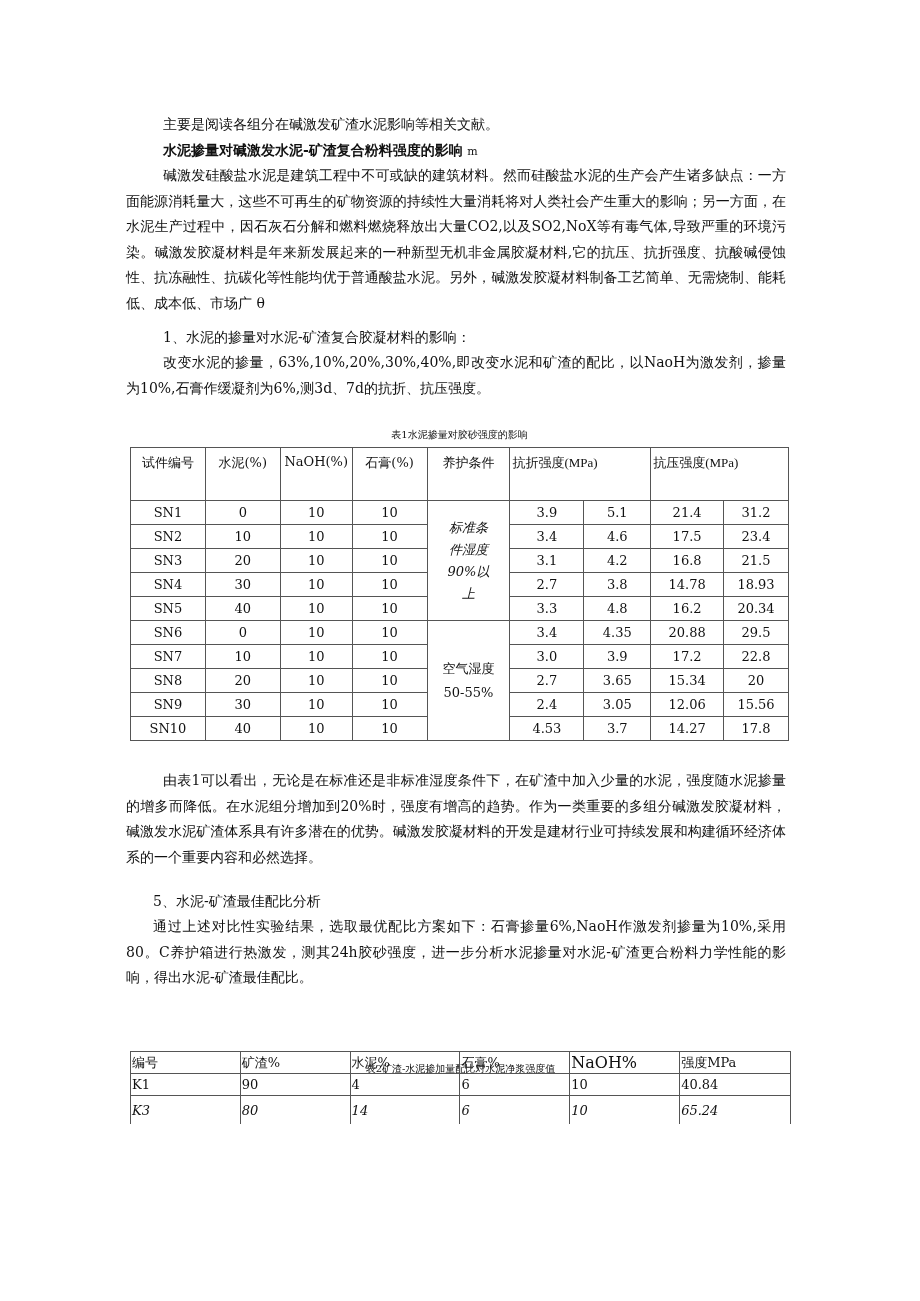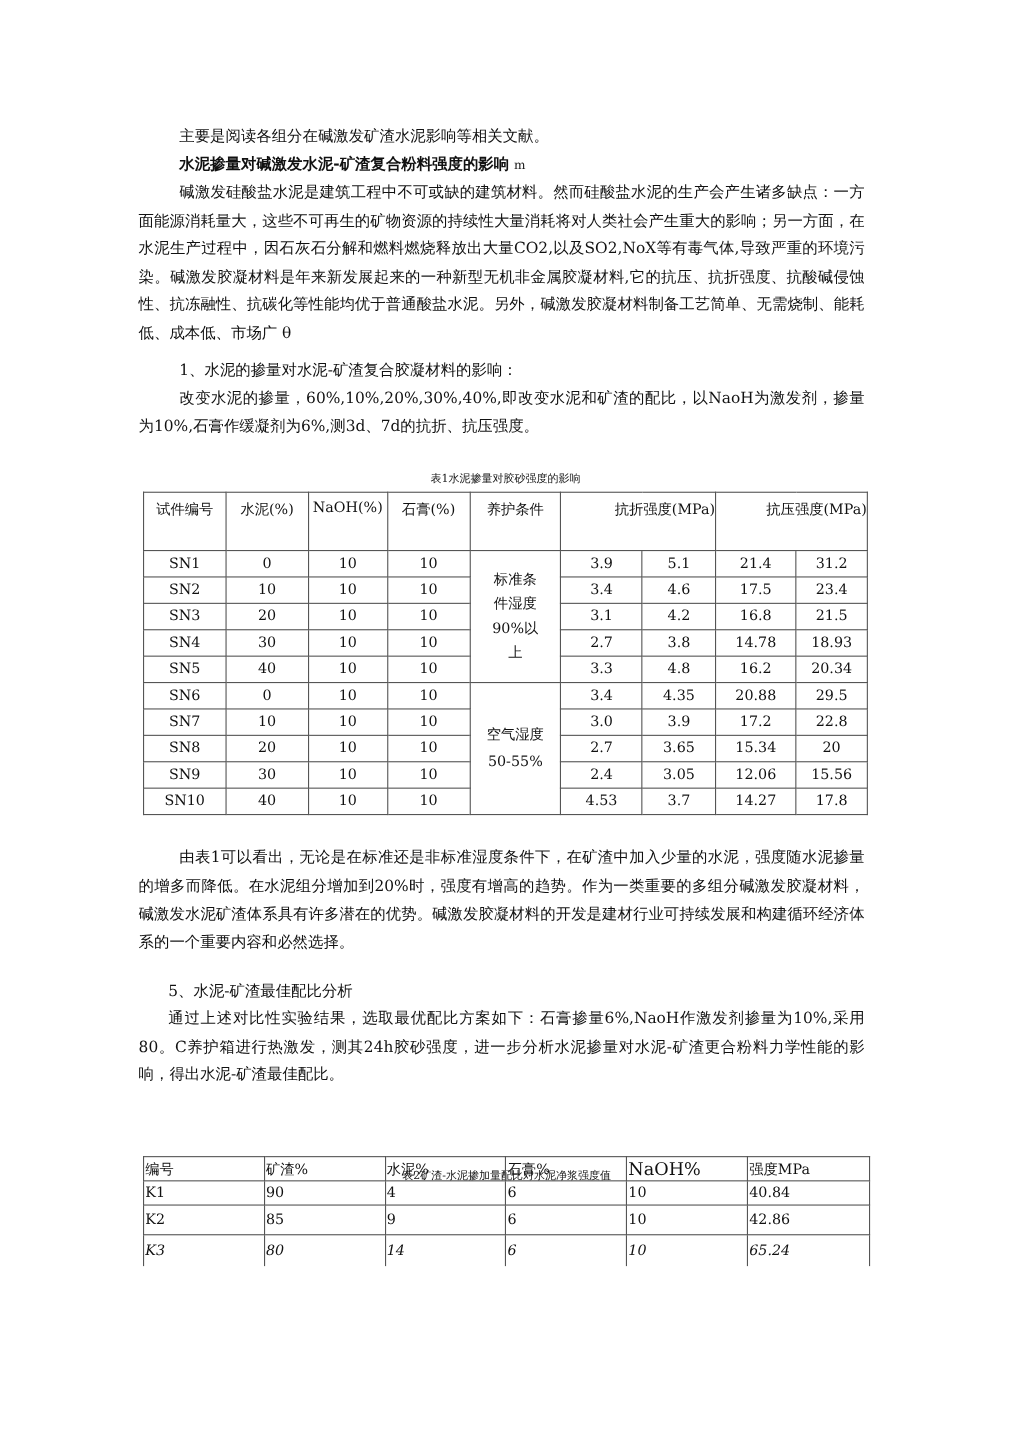--- a/index.html
+++ b/index.html
@@ -8,41 +8,41 @@
   .page { position:absolute; left:0; top:0; width:920px; height:1301px; }
   .p { position:absolute; left:126px; width:660px; font-size:14px; line-height:25.6px;
        text-align:justify; margin:0; }
   .indent { text-indent:37px; }
   .bold { font-weight:bold; font-family:"DejaVu Sans","Liberation Sans",sans-serif; font-size:14px; }
   .caption { position:absolute; text-align:center; font-size:10px; margin:0; }
   table { border-collapse:collapse; position:absolute; }
   table.t1 { left:130px; top:447px; width:659px; font-size:13px; }
   table.t1 td { border:1px solid #555; text-align:center; padding:0; height:23px; }
   table.t1 tr.head td { height:46px; vertical-align:top; padding-top:6px; }
-  table.t1 td.left { text-align:right; padding-left:2px; }
+  table.t1 td.left { text-align:left; padding-left:2px;font-family:Liberation Serif, serif; }
   table.t2 { left:130px; top:1051px; width:661px; font-size:13px; }
   table.t2 td { border:1px solid #555; text-align:left; padding:0 0 0 1px; height:21px; }
   table.t2 tr.last td { border-bottom:none; height:28px;font-style:italic; }
 </style>
 </head>
 <body>
 
 <div class="page">
 
   <p class="p indent" style="top:112px;">主要是阅读各组分在碱激发矿渣水泥影响等相关文献。</p>
 
   <p class="p indent" style="top:138px;">
     <span class="bold">水泥掺量对碱激发水泥-矿渣复合粉料强度的影响</span>
     <span style="font-size:11px;">m</span>
   </p>
 
   <p class="p indent" style="top:163px;">碱激发硅酸盐水泥是建筑工程中不可或缺的建筑材料。然而硅酸盐水泥的生产会产生诸多缺点：一方面能源消耗量大，这些不可再生的矿物资源的持续性大量消耗将对人类社会产生重大的影响；另一方面，在水泥生产过程中，因石灰石分解和燃料燃烧释放出大量CO2,以及SO2,NoX等有毒气体,导致严重的环境污染。碱激发胶凝材料是年来新发展起来的一种新型无机非金属胶凝材料,它的抗压、抗折强度、抗酸碱侵蚀性、抗冻融性、抗碳化等性能均优于普通酸盐水泥。另外，碱激发胶凝材料制备工艺简单、无需烧制、能耗低、成本低、市场广 θ</p>
 
   <p class="p indent" style="top:325px;">1、水泥的掺量对水泥-矿渣复合胶凝材料的影响：</p>
-  <p class="p indent" style="top:350px;">改变水泥的掺量，60%,10%,20%,30%,40%,即改变水泥和矿渣的配比，以NaoH为激发剂，掺量为10%,石膏作缓凝剂为6%,测3d、7d的抗折、抗压强度。</p>
+  <p class="p indent" style="top:350px;">改变水泥的掺量，63%,10%,20%,30%,40%,即改变水泥和矿渣的配比，以NaoH为激发剂，掺量为10%,石膏作缓凝剂为6%,测3d、7d的抗折、抗压强度。</p>
 
   <p class="caption" style="left:130px; width:659px; top:428px;">表1水泥掺量对胶砂强度的影响</p>
 
   <table class="t1">
     <colgroup>
       <col style="width:75px">
         <col style="width:75px">
         <col style="width:72px">
         <col style="width:75px">
       <col style="width:83px">
@@ -59,21 +59,21 @@
       <td>石膏(%)</td>
       <td>养护条件</td>
       <td colspan="2" class="left">抗折强度(MPa)</td>
       <td colspan="2" class="left">抗压强度(MPa)</td>
     </tr>
     <tr>
       <td>SN1</td>
       <td>0</td>
       <td>10</td>
       <td>10</td>
-      <td rowspan="5" style="padding:0 18px; line-height:22px;">标准条件湿度90%以上</td>
+      <td rowspan="5" style="padding:0 18px; line-height:22px;font-style:italic;">标准条件湿度90%以上</td>
       <td>3.9</td>
       <td>5.1</td>
       <td>21.4</td>
       <td>31.2</td>
     </tr>
     <tr>
       <td>SN2</td>
       <td>10</td>
       <td>10</td>
       <td>10</td>
@@ -192,28 +192,20 @@
       <td>强度MPa</td>
     </tr>
     <tr>
       <td>K1</td>
       <td>90</td>
       <td>4</td>
       <td>6</td>
       <td>10</td>
       <td>40.84</td>
     </tr>
-    <tr>
-      <td style="height:26px;">K2</td>
-      <td>85</td>
-      <td>9</td>
-      <td>6</td>
-      <td>10</td>
-      <td>42.86</td>
-    </tr>
     <tr class="last">
       <td>K3</td>
       <td>80</td>
       <td>14</td>
       <td>6</td>
       <td>10</td>
       <td>65.24</td>
     </tr>
   </tbody>
     </table>

